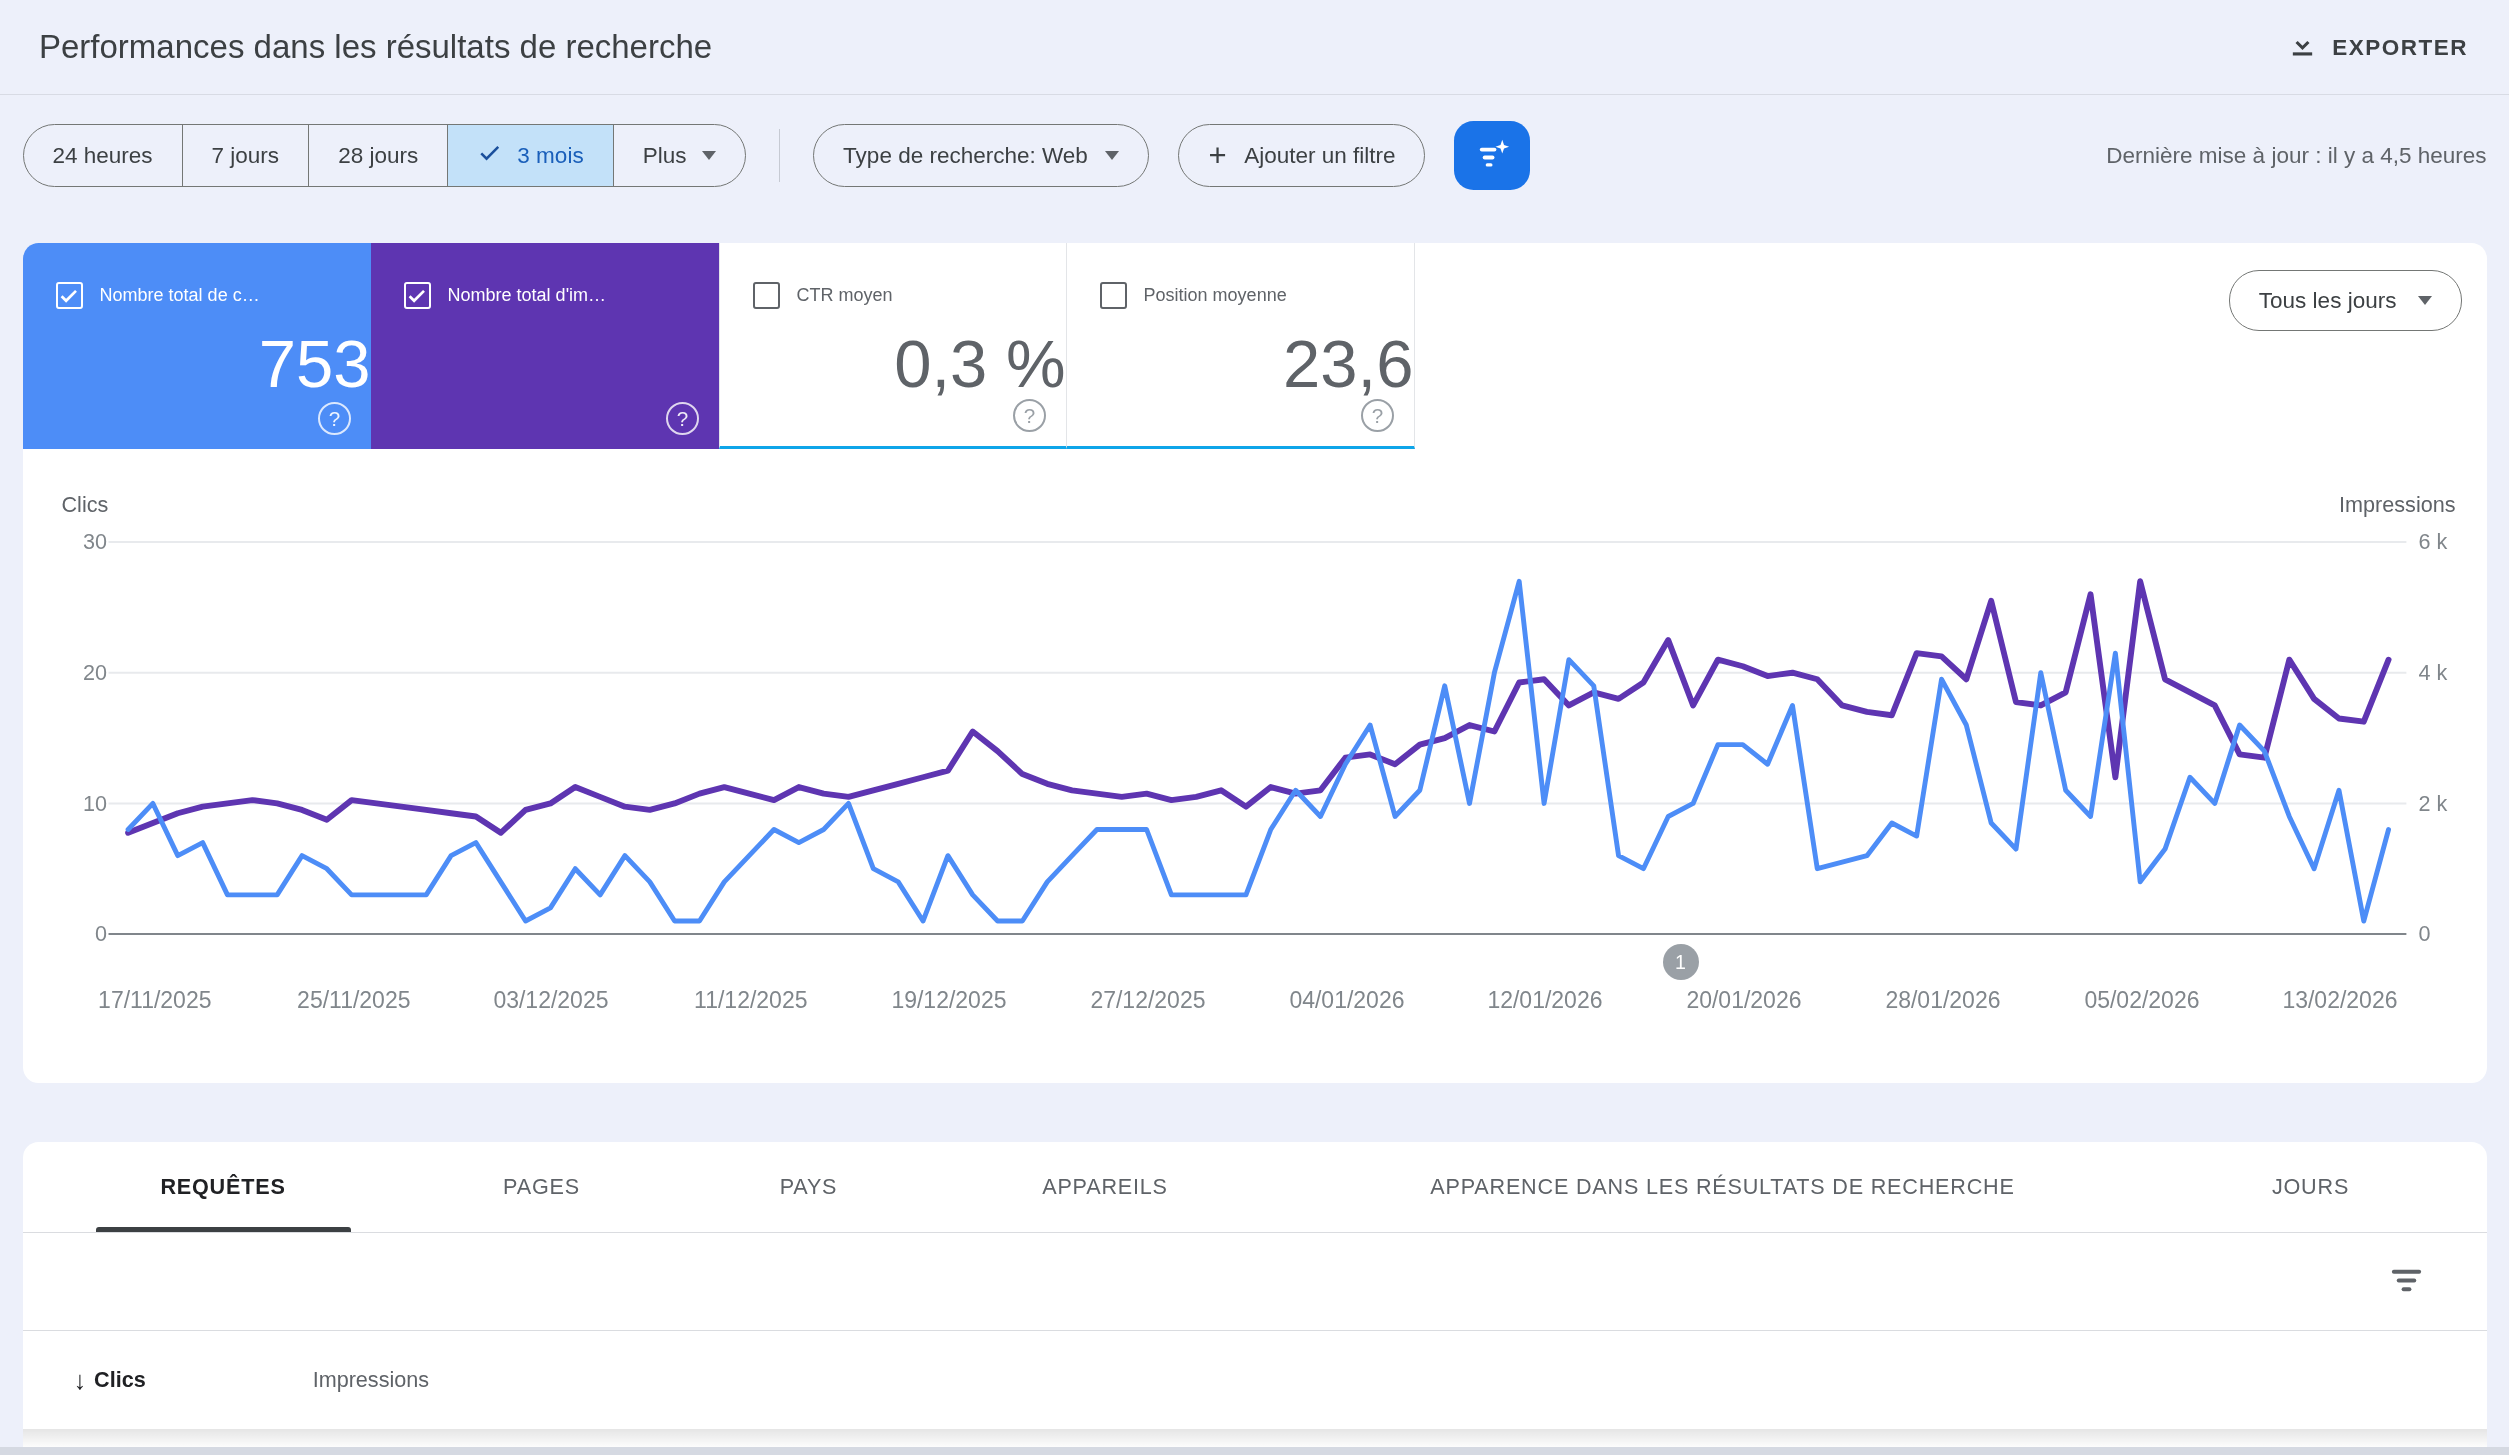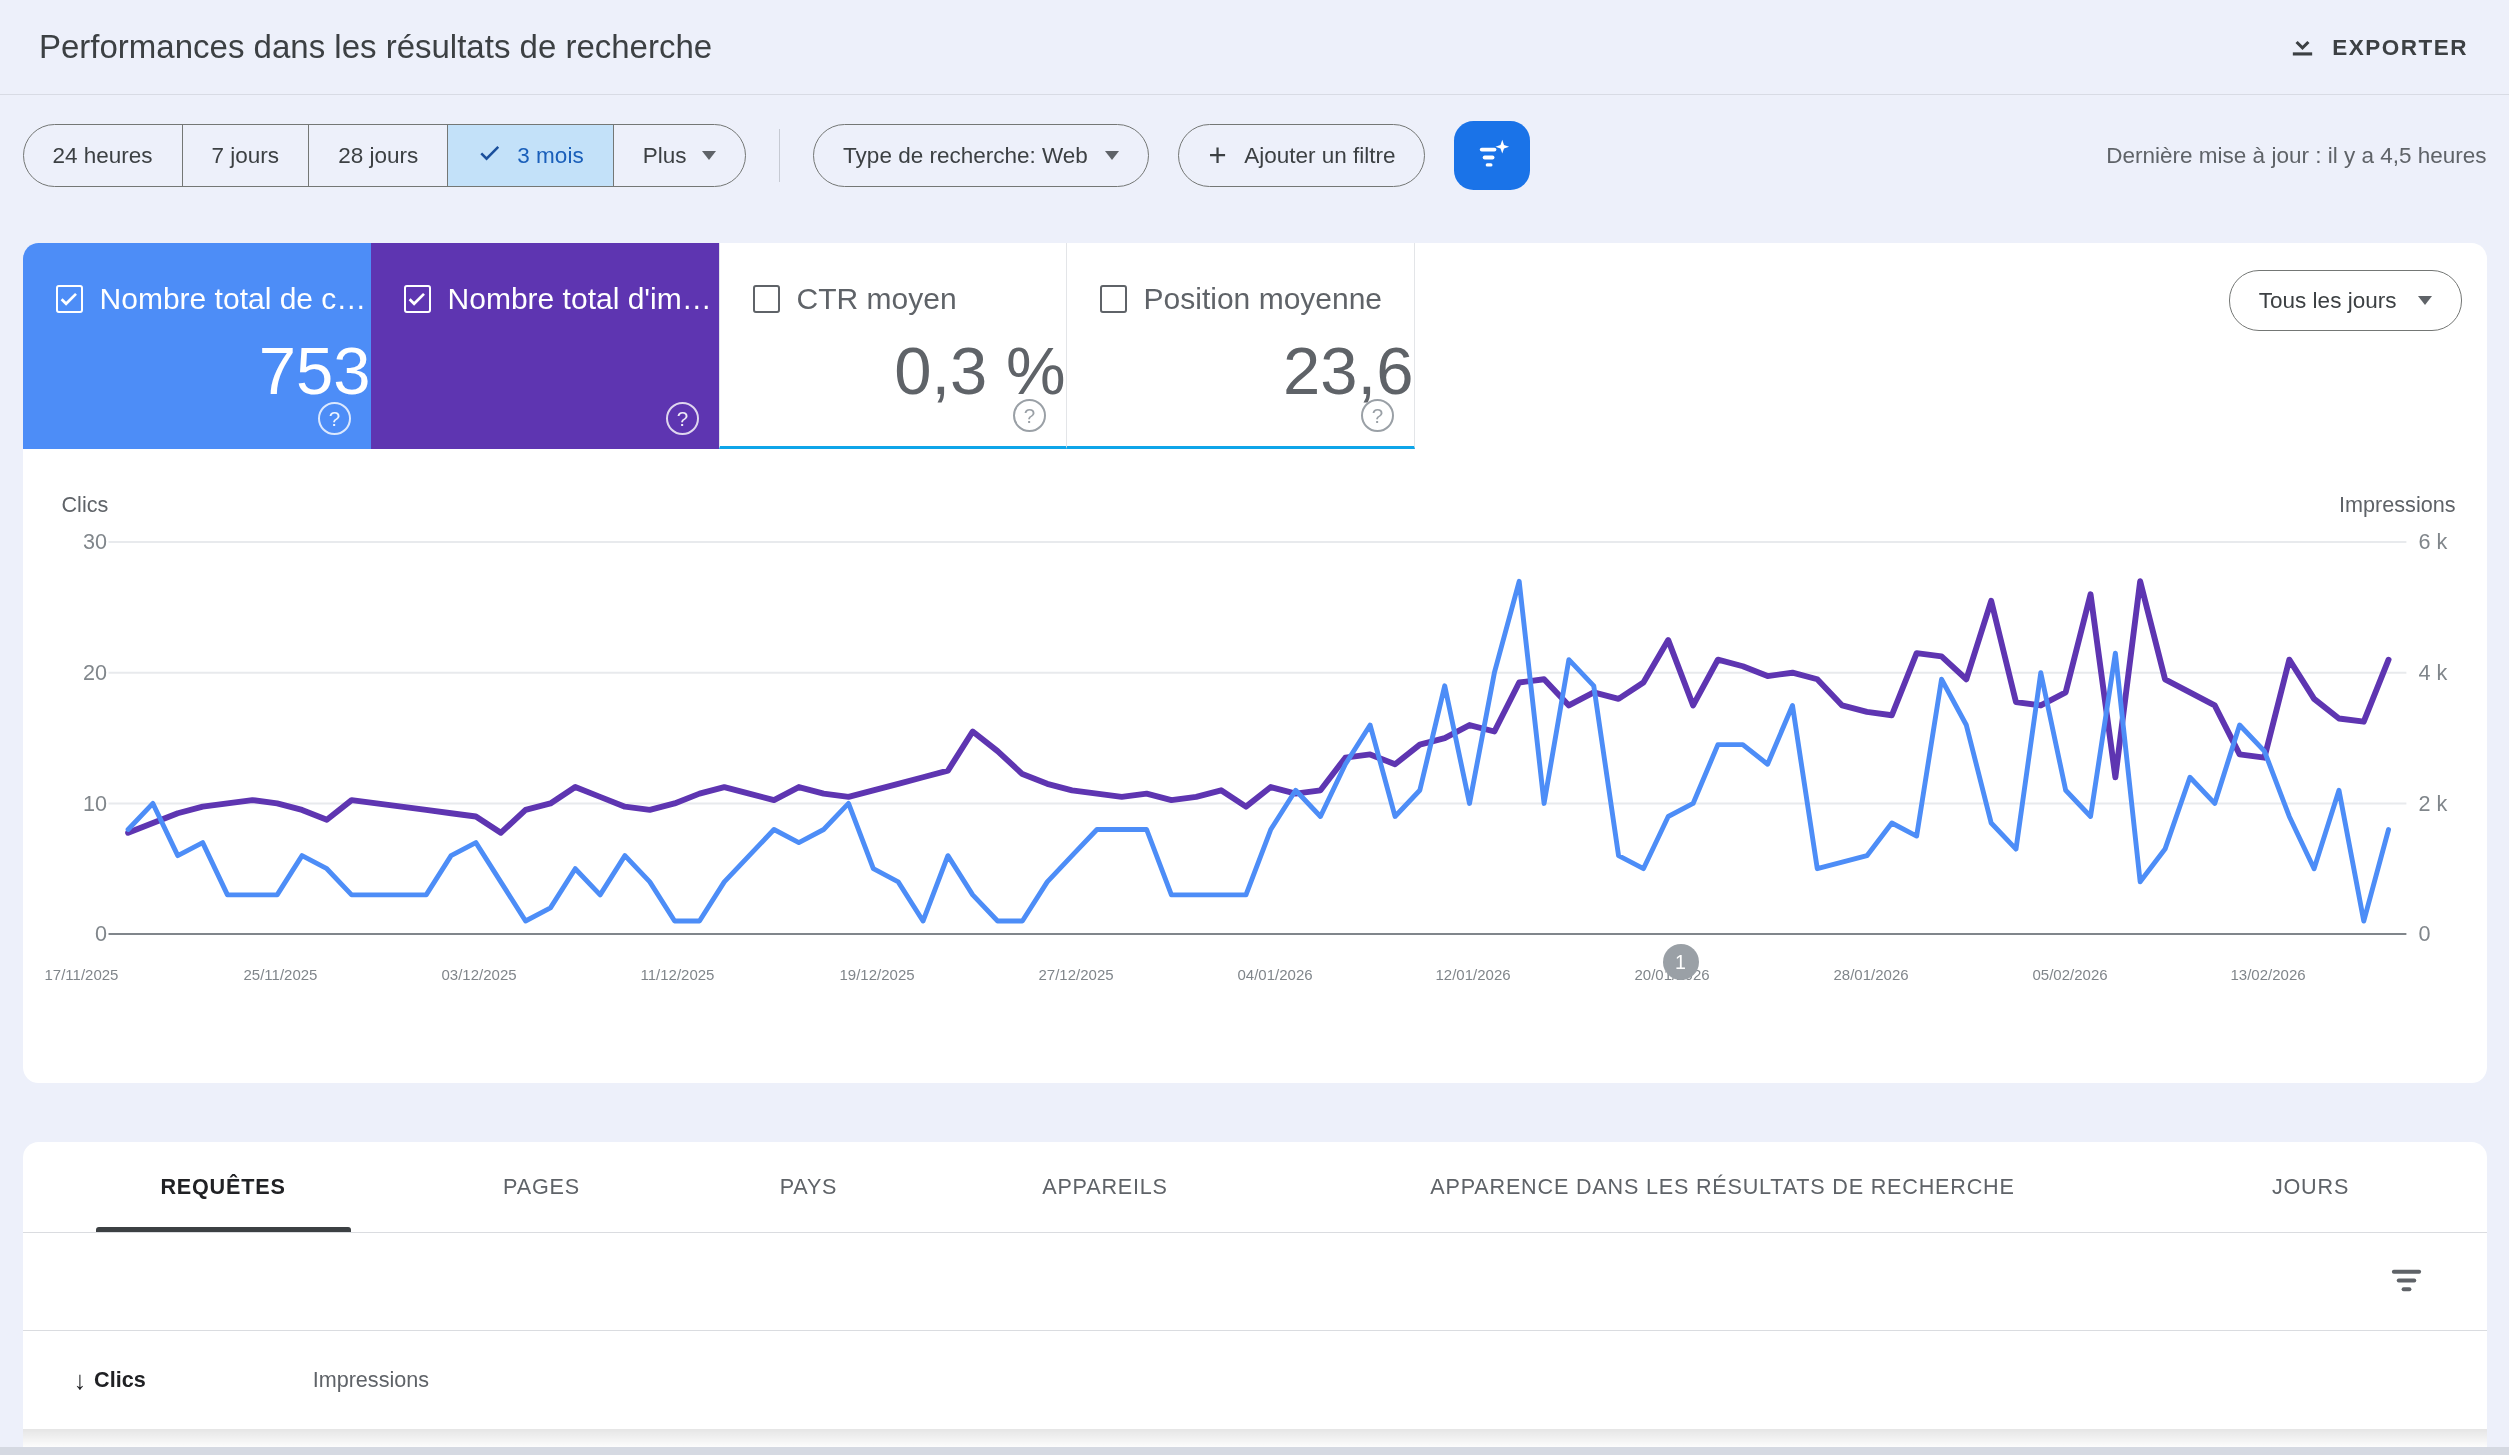--- a/index.html
+++ b/index.html
@@ -39,21 +39,21 @@
   .last-update { margin-left:auto; color:#5f6368; font-size:22.5px; }
   
   .main-card { position:absolute; left:22.5px; top:243px; width:2464px; height:840px;
     background:#fff; border-radius:15.7px; }
   .metric-row { position:absolute; top:0; left:0; height:206px; display:flex; }
   .metric-card { width:348px; height:206px; position:relative; cursor:pointer; }
   .metric-card.c0 { border-radius:15.7px 0 0 0; }
   .metric-card.white { background:#fff; border-bottom:3px solid #0ea5e9; }
   .metric-card.c3 { border-left:1px solid #e3e5e8; border-right:1px solid #e3e5e8; }
   .metric-head { display:flex; align-items:center; gap:16.7px; margin:39px 0 0 33px; }
-  .metric-label { font-size:30px; white-space:nowrap; }
+  .metric-label { font-size:18px; white-space:nowrap; }
   .colored .metric-label, .colored .metric-value { color:#fff; }
   .white .metric-label { color:#5f6368; }
   .cbox { width:27.4px; height:27.4px; border:2px solid #fff; border-radius:2.9px; flex:0 0 auto;
     display:flex; align-items:center; justify-content:center; }
   .white .cbox { border-color:#5f6368; }
   .metric-value { font-size:67px; margin:15.7px 0 0 33px;text-align:right; }
   .white .metric-value { color:#5f6368; }
   .help-icon { position:absolute; right:19.6px; bottom:13.7px; width:33px; height:33px;
     border:2px solid rgba(255,255,255,.8); border-radius:50%; color:rgba(255,255,255,.9);
     font-size:20.6px; display:flex; align-items:center; justify-content:center; cursor:pointer; }
@@ -63,22 +63,22 @@
     padding:0 29px; font-size:22.5px; color:#3c4043; gap:21.6px; cursor:pointer; background:#fff; }
   
   #chart-area { position:absolute; left:0; top:206px; width:2464px; height:634px; }
   #chart-svg { position:absolute; left:0; top:0; }
   .axis-caption { position:absolute; top:43px; font-size:21.6px; color:#5f6368; }
   .axis-caption.left { left:39px; }
   .axis-caption.right { right:31px; }
   .ytick { position:absolute; font-size:21.6px; color:#80868b; line-height:25.5px; }
   .ytick.left { width:59px; left:25.5px; text-align:right; }
   .ytick.right { left:2396px; text-align:left; }
-  .xtick { position:absolute; top:517px; width:167px; margin-left:-83px; text-align:left;
-    font-size:15px; color:#80868b; white-space:nowrap; }
+  .xtick { position:absolute; top:538px; width:167px; margin-left:-83px; text-align:right;
+    font-size:23px; color:#80868b; white-space:nowrap; }
   .annot-badge { position:absolute; left:1639px; top:495px; width:36px; height:36px;
     border-radius:50%; background:#9aa0a6; color:#fff; font-size:19.6px;
     display:flex; align-items:center; justify-content:center; cursor:pointer; }
   
   .bottom-card { position:absolute; left:22.5px; top:1142px; width:2464px; height:366px;
     background:#fff; border-radius:15.7px 15.7px 0 0; }
   .tabs { height:91px; display:flex; align-items:stretch; border-bottom:1px solid #dadce0;
     padding-left:29px; }
   .tab { display:flex; align-items:center; justify-content:center; text-align:center;
     font-size:21.6px; letter-spacing:0.8px; color:#5f6368; position:relative; cursor:pointer; }

